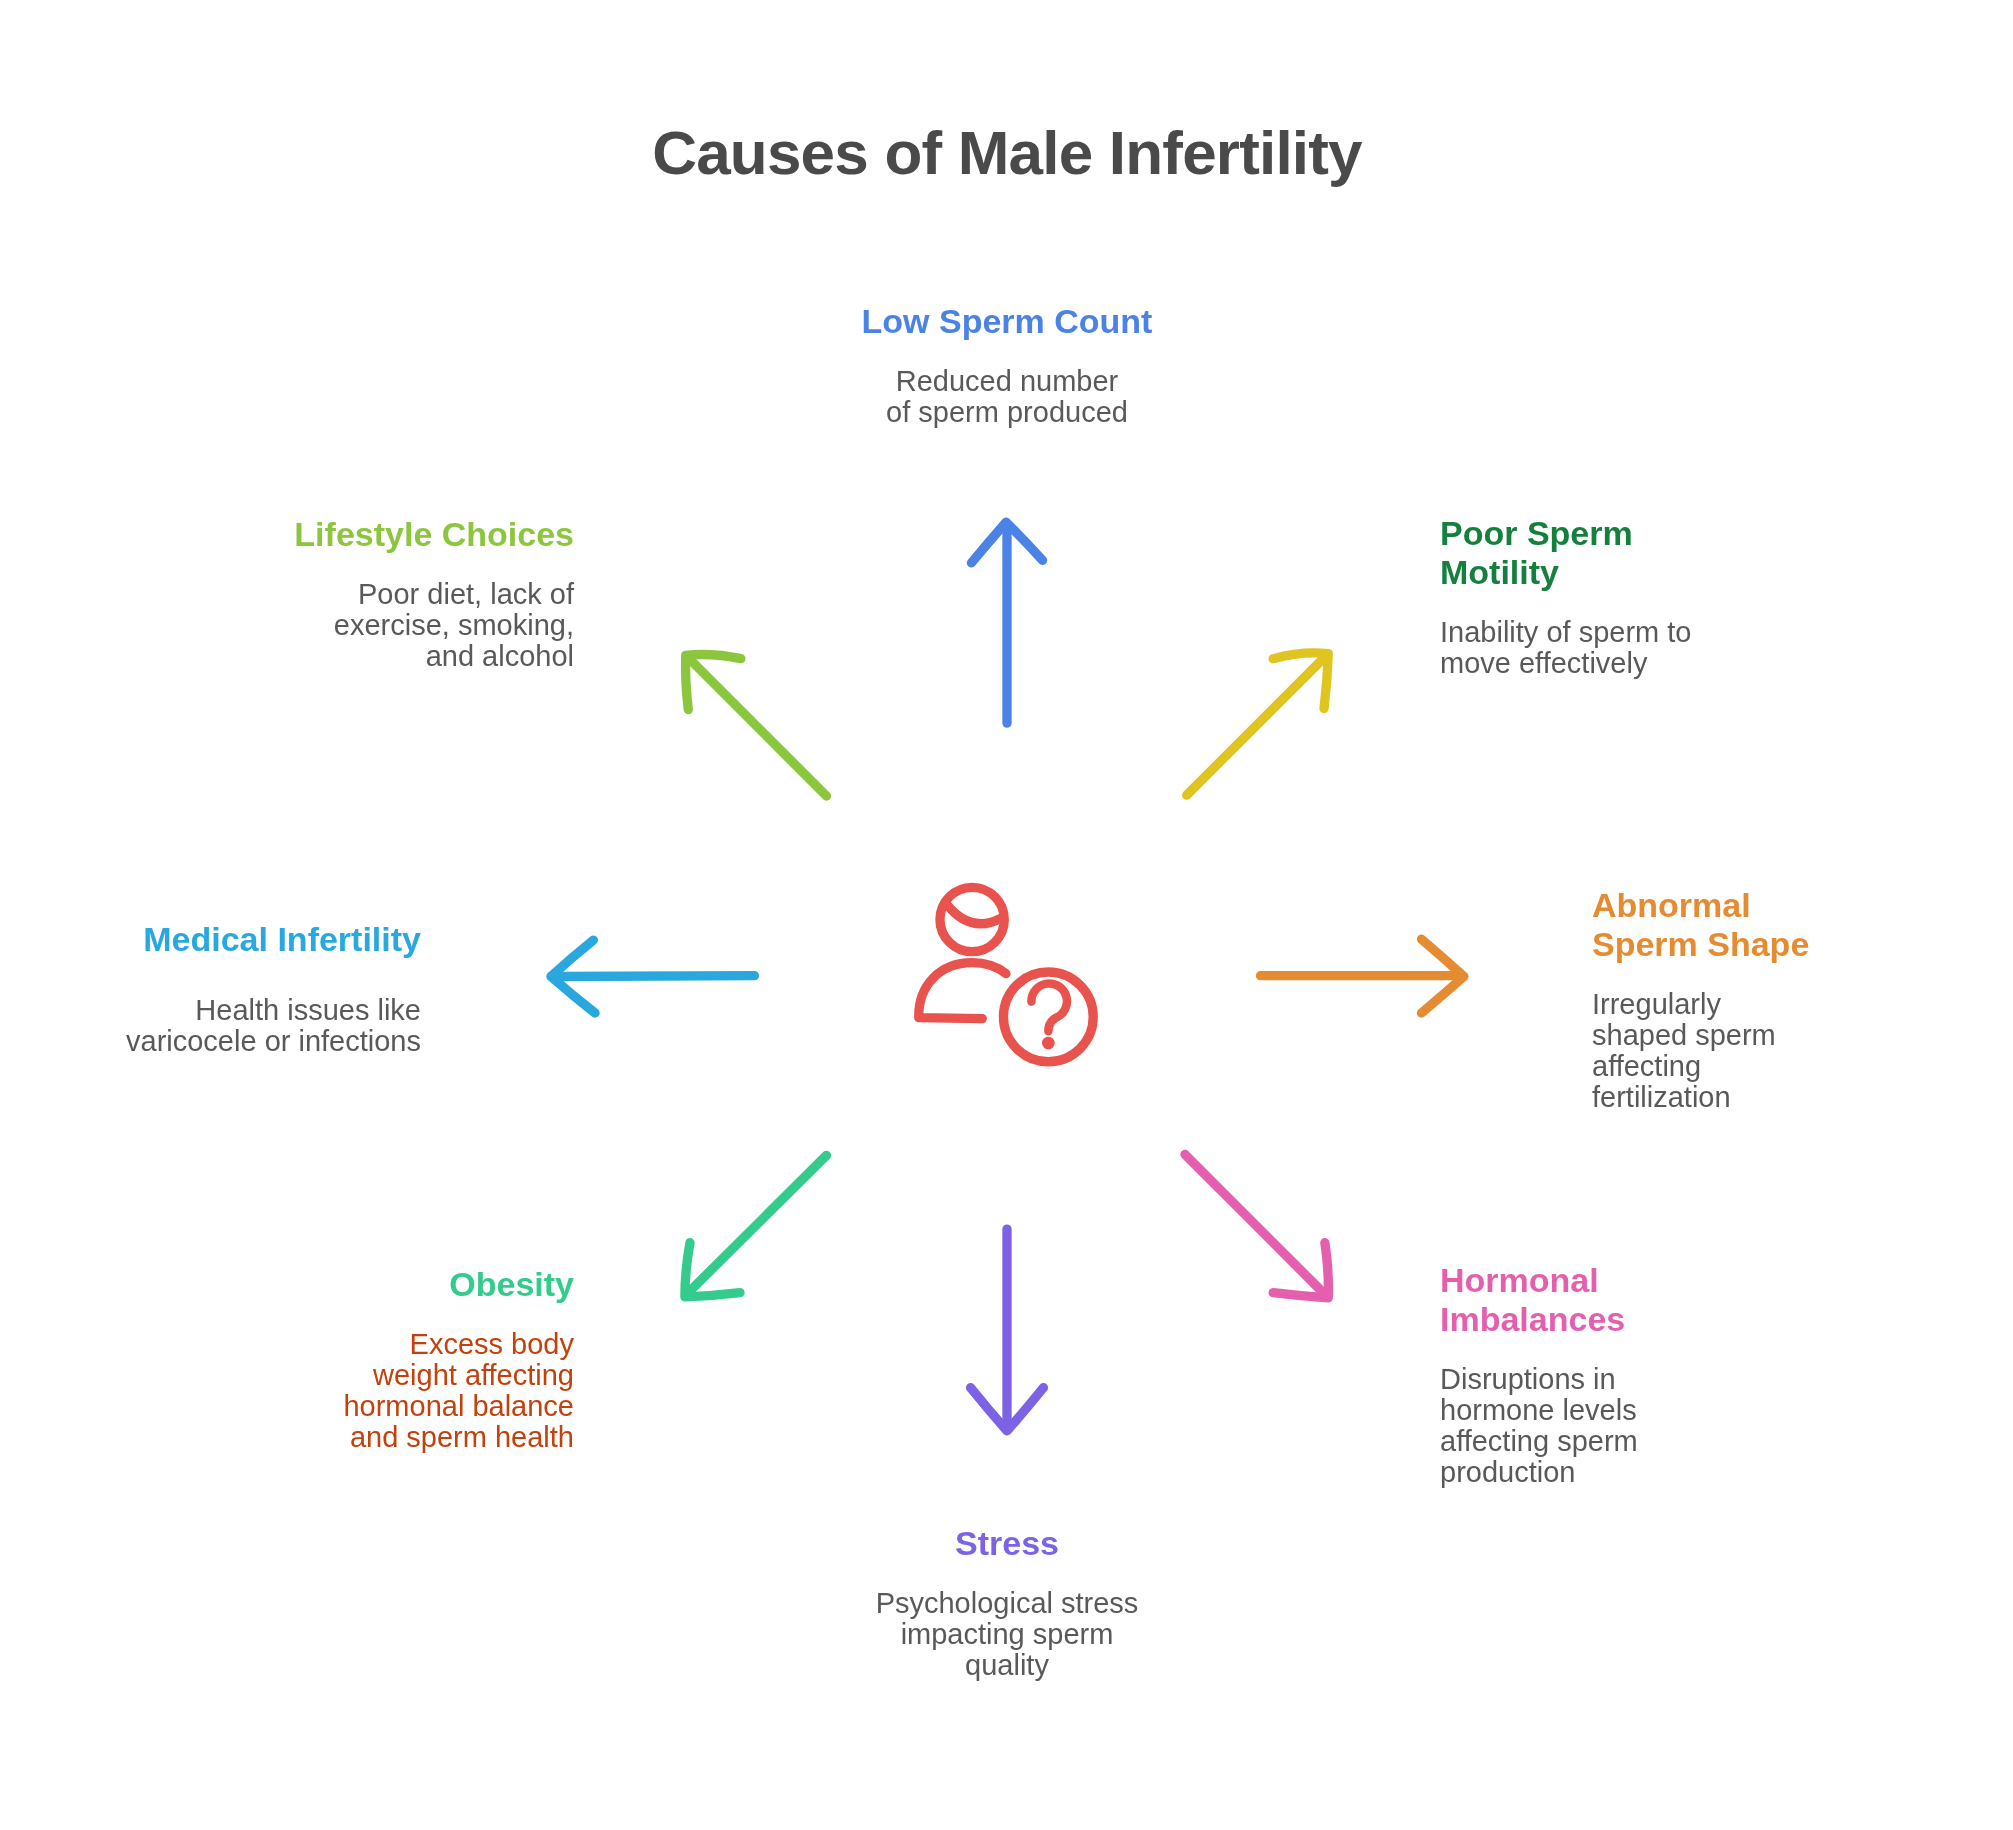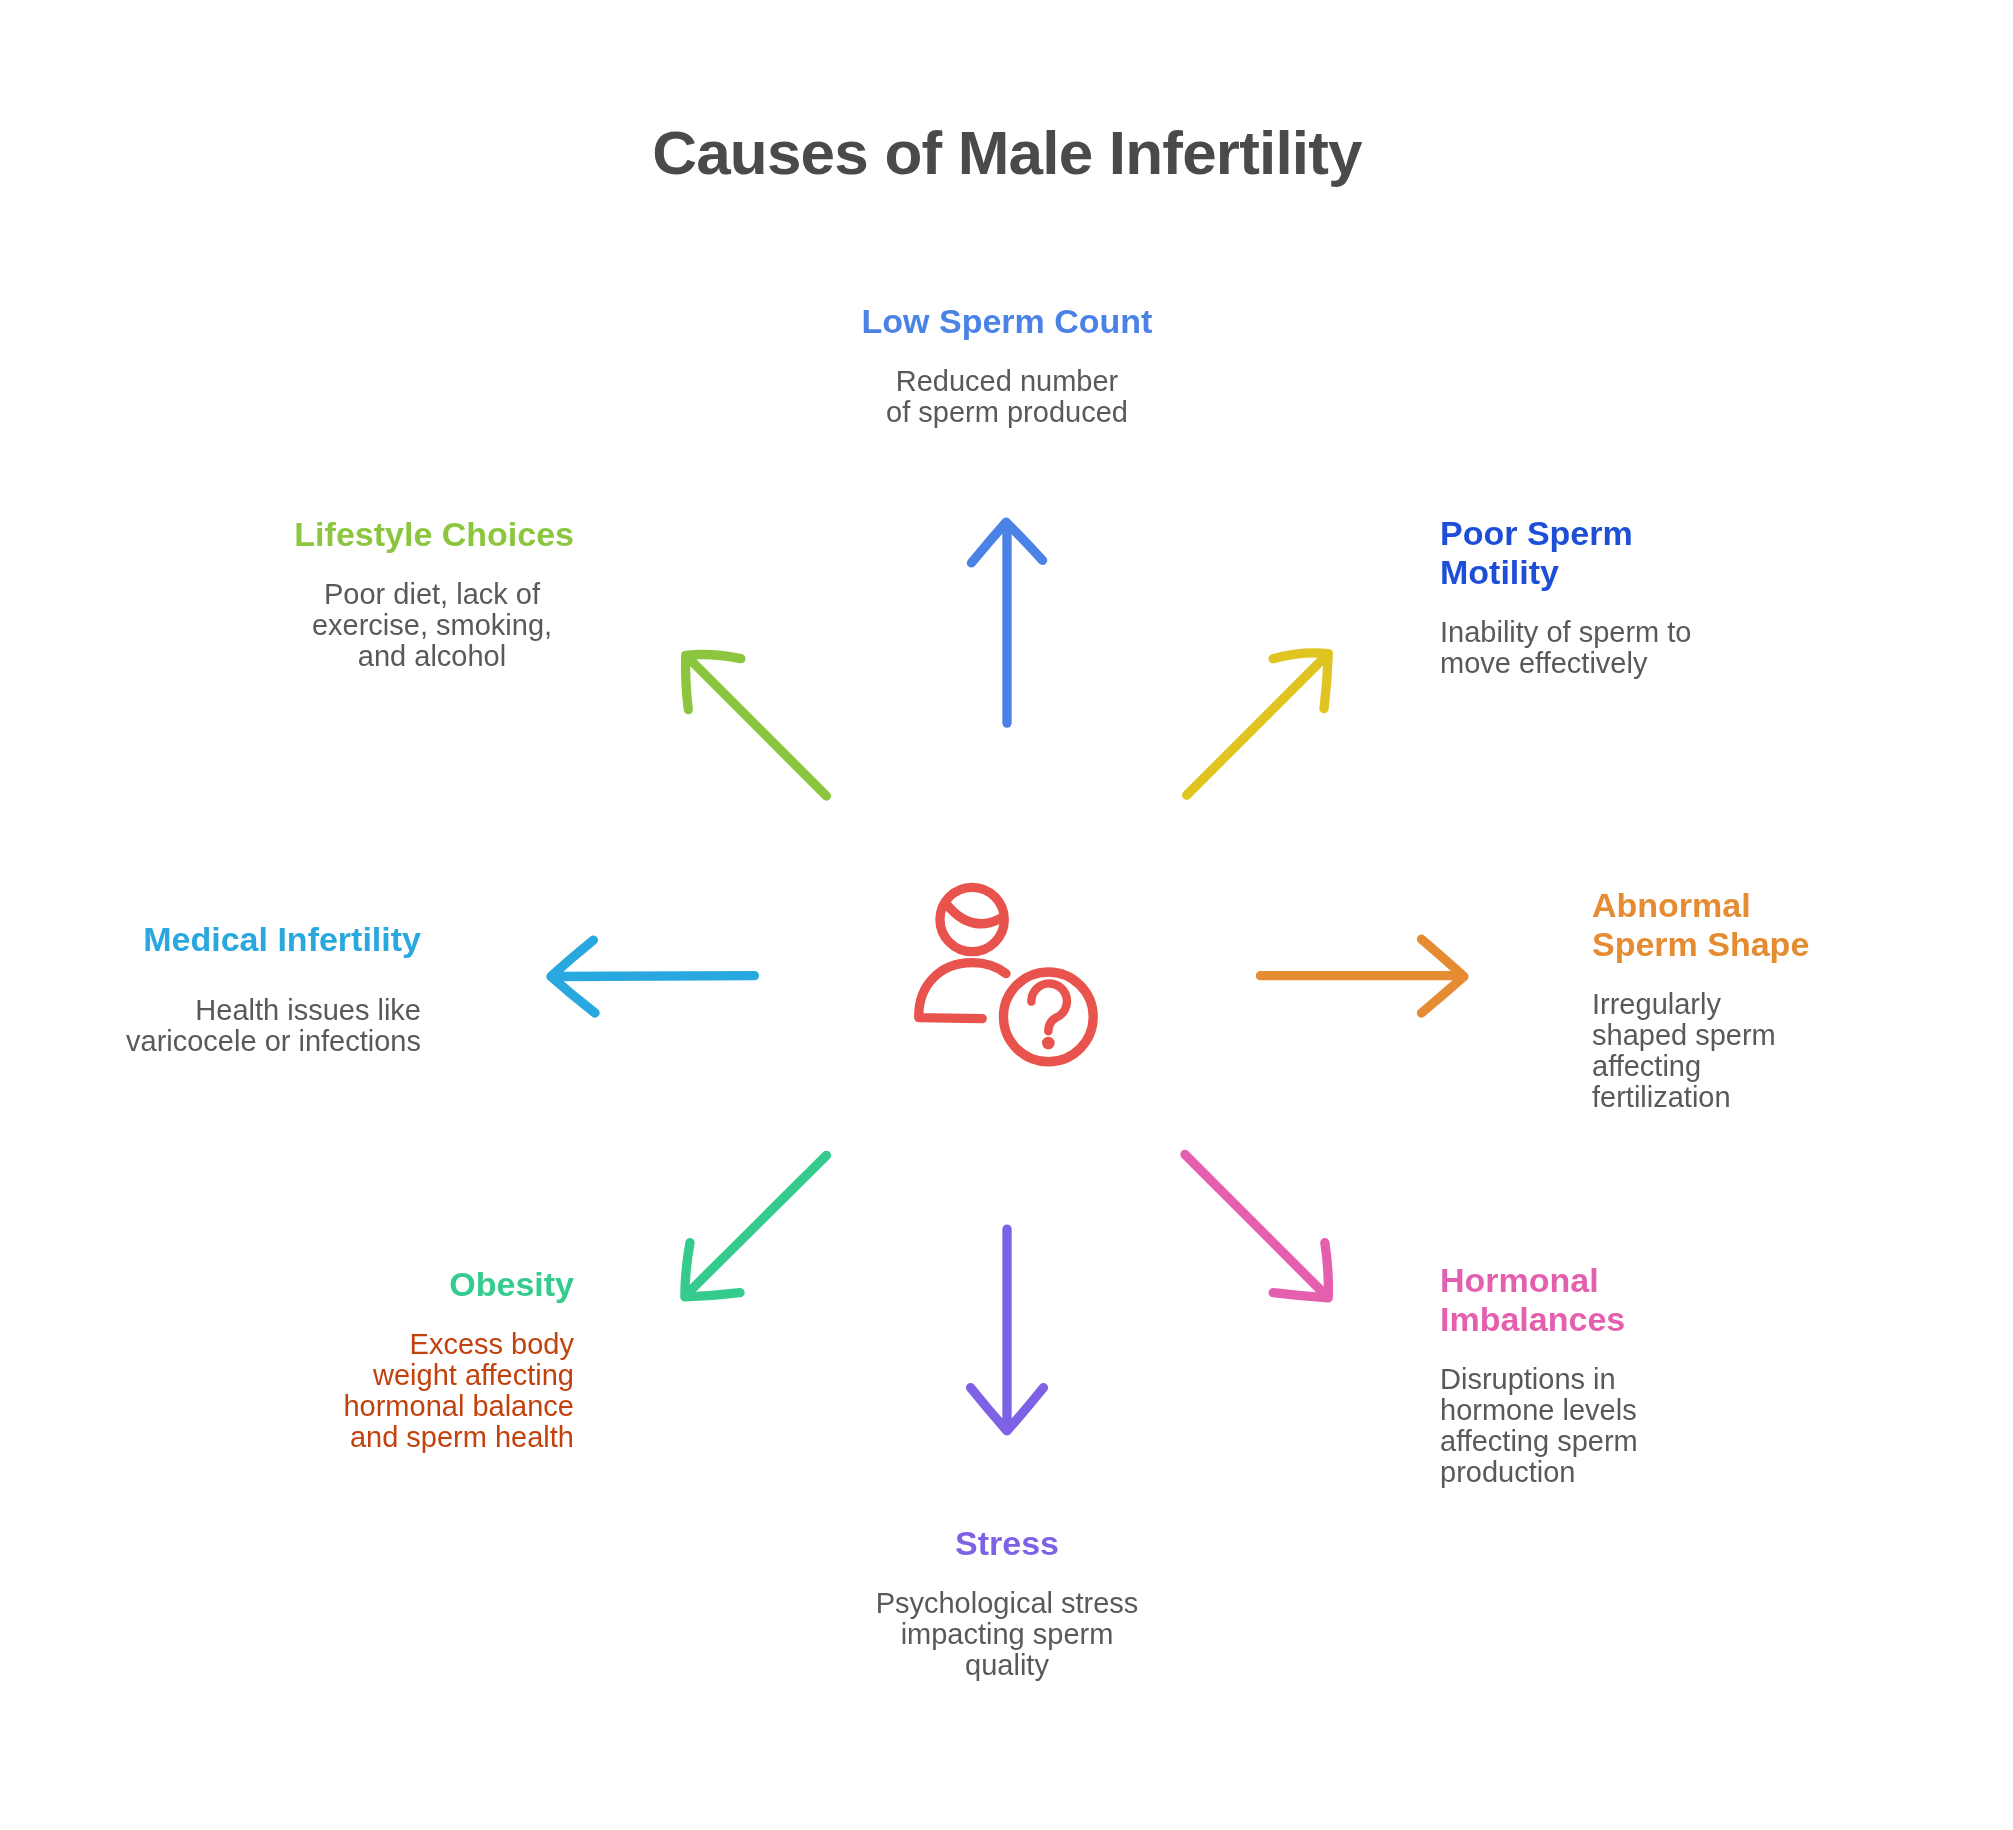--- a/index.html
+++ b/index.html
@@ -51,21 +51,21 @@
   
   .pos-bottom-left { left: 235px; top: 1265px; width: 339px; text-align: right; }
   .pos-bottom-left .node-desc { width: 242px; margin-left: auto; }
 
   
   .pos-left { left: 82px; top: 920px; width: 339px; text-align: right; }
   .pos-left .node-desc { width: 301px; margin-left: auto; }
 
   
   .pos-top-left { left: 235px; top: 515px; width: 339px; text-align: right; }
-  .pos-top-left .node-desc { width: 284px; margin-left: auto; text-align: center; }
+  .pos-top-left .node-desc { width: 284px; margin-left: auto; }
 </style>
 </head>
 <body>
 
 <div class="canvas">
 
   <div class="page-title" style="color: rgb(74, 74, 74);">Causes of Male Infertility</div>
 
   <svg class="layer" viewBox="0 0 2376 2160">
     <g fill="none" stroke-width="11" stroke-linecap="round" stroke-linejoin="round" stroke="#4a82e6">
@@ -112,21 +112,21 @@
     </g>
     <circle cx="187" cy="221" r="7.5" fill="#e8534e"></circle>
   </svg>
 
   <div class="node pos-top">
     <div class="node-title" style="color: rgb(74, 130, 230);">Low Sperm Count</div>
     <div class="node-desc" style="color: rgb(88, 89, 91);">Reduced number of sperm produced</div>
   </div>
 
   <div class="node pos-top-right">
-    <div class="node-title" style="color: #1d4ed8;">Poor Sperm Motility</div>
+    <div class="node-title" style="color: #15803d;">Poor Sperm Motility</div>
     <div class="node-desc" style="color: rgb(88, 89, 91);">Inability of sperm to move effectively</div>
   </div>
 
   <div class="node pos-right">
     <div class="node-title" style="color: rgb(229, 140, 51);">Abnormal Sperm Shape</div>
     <div class="node-desc" style="color: rgb(88, 89, 91);">Irregularly shaped sperm affecting fertilization</div>
   </div>
 
   <div class="node pos-bottom-right">
     <div class="node-title" style="color: rgb(228, 96, 174);">Hormonal Imbalances</div>

